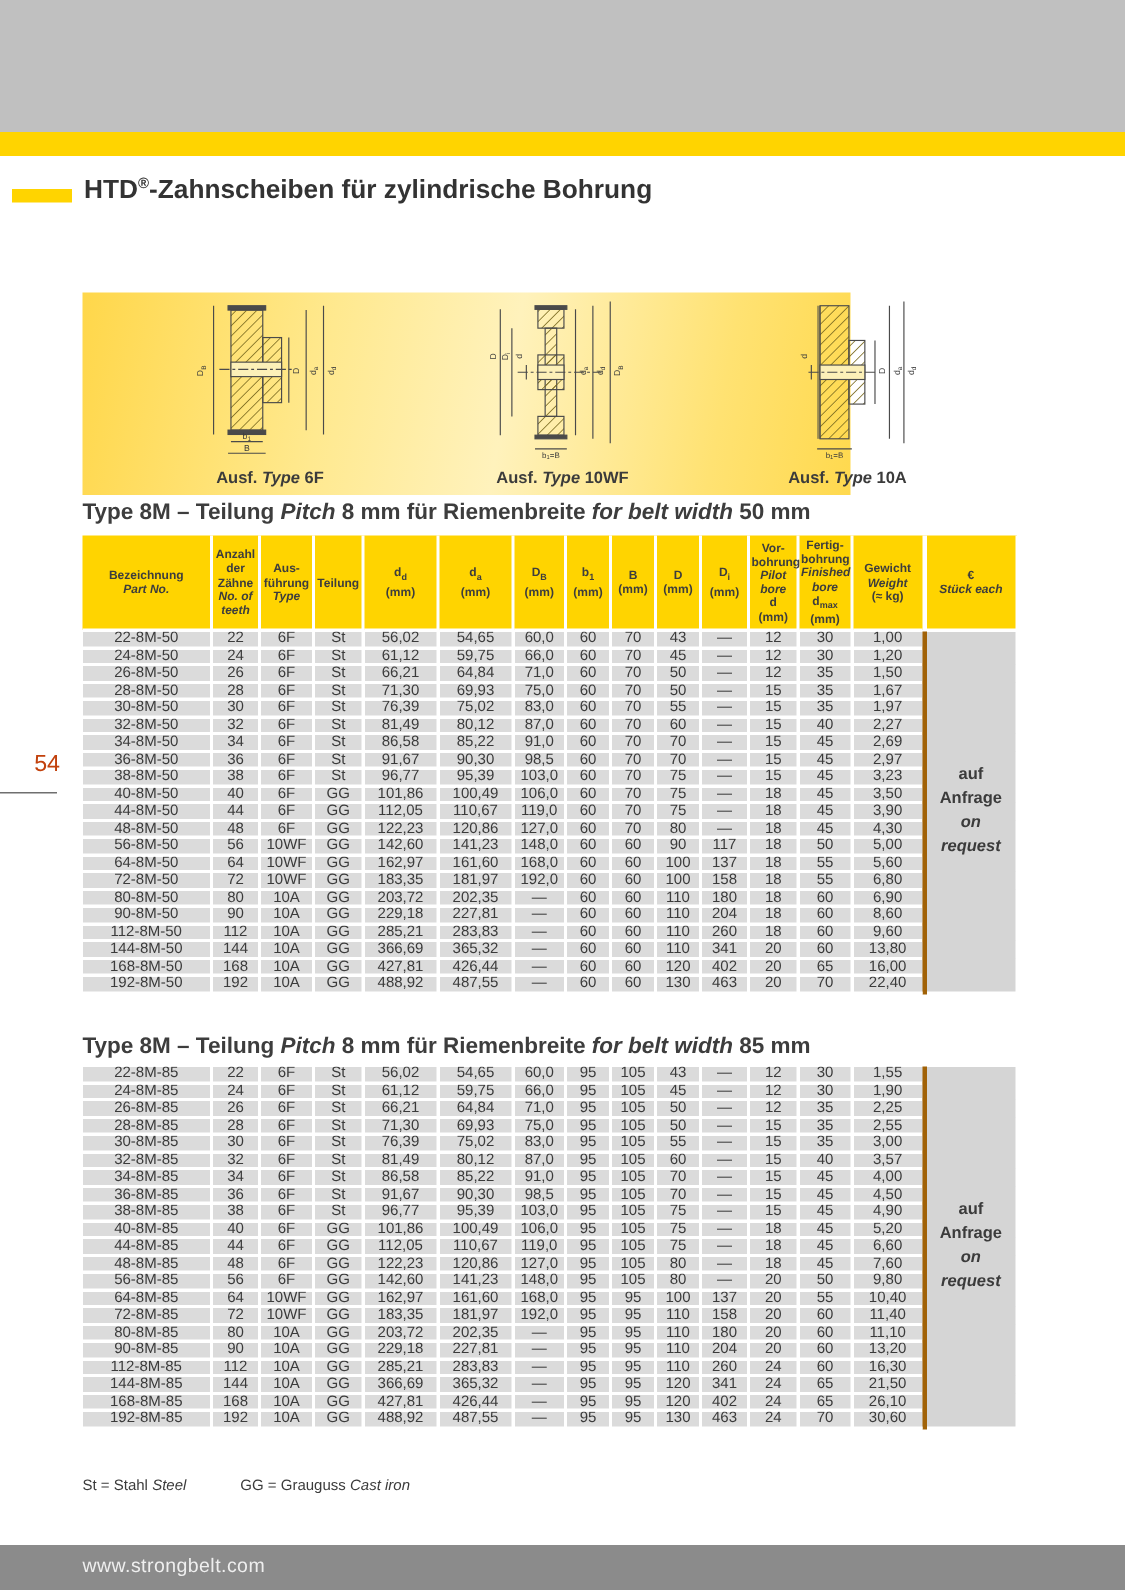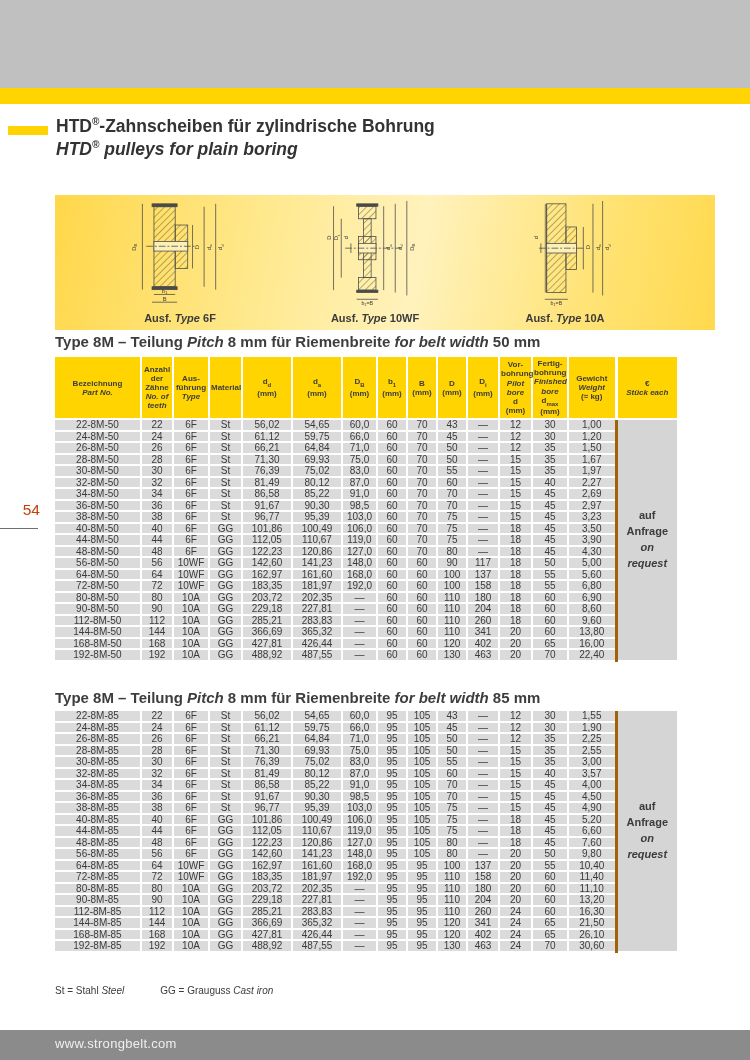--- a/index.html
+++ b/index.html
@@ -4,21 +4,21 @@
 <style>
   html,body{margin:0;padding:0;background:#fff;}
   #page{position:relative;width:750px;height:1060px;background:#ffffff;overflow:hidden;
         font-family:"Liberation Sans",sans-serif;color:#3b3b3b;}
   .top-band{position:absolute;left:0;top:0;width:750px;height:88px;background:#c0c0c0;}
   .accent-bar{position:absolute;left:0;top:88px;width:750px;height:16px;background:#ffd400;}
   .title-dash{position:absolute;left:8px;top:126px;width:40px;height:9px;background:#ffd400;}
   .main-title{position:absolute;left:56px;top:115px;font-size:17.5px;font-weight:bold;line-height:1.32;color:#333;}
   .main-title sup{font-size:10px;}
   .italic{font-style:italic;}
-  .diagram-panel{position:absolute;left:55px;top:195px;width:660px;height:135px;
+  .diagram-panel{position:absolute;left:55px;top:195px;width:512px;height:135px;
       background:linear-gradient(100deg,#ffd74a 0%,#ffe98f 32%,#fff2bc 55%,#ffe272 82%,#ffd94e 100%);}
   .drawing{position:absolute;top:4px;width:150px;text-align:center;}
   #dr1{left:50px;} #dr2{left:245px;} #dr3{left:435px;}
   .caption{font-size:11px;font-weight:bold;color:#3b3b3b;margin-top:1px;}
   .section-title{position:absolute;left:55px;font-size:15px;font-weight:bold;color:#3d3d3d;}
   #sec1{top:333px;} #sec2{top:689px;}
   table.data-table{position:absolute;left:55px;width:623px;border-collapse:collapse;table-layout:fixed;}
   #table1{top:357px;} #table2{top:711px;}
   .data-table th{background:#ffd400;border-right:2px solid #fff;border-bottom:2px solid #fff;
       font-size:8px;font-weight:bold;color:#3d3d3d;line-height:1.15;vertical-align:middle;
@@ -43,21 +43,20 @@
 <body>
 
 <div id="page">
 
   <div class="top-band"></div>
   <div class="accent-bar"></div>
   <div class="title-dash"></div>
 
   <div class="main-title">
     <div><span>HTD</span><sup>®</sup><span>-Zahnscheiben für zylindrische Bohrung</span></div>
-    <div class="italic"><span>HTD</span><sup>®</sup><span> pulleys for plain boring</span></div>
   </div>
 
   <div class="diagram-panel">
     <svg width="0" height="0" style="position:absolute">
       <defs>
         <pattern id="hatch" width="5" height="5" patternUnits="userSpaceOnUse" patternTransform="rotate(45)">
           <line x1="0" y1="0" x2="0" y2="5" stroke="#7a6a20" stroke-width="1.1"></line>
         </pattern>
       </defs>
     </svg>
@@ -166,21 +165,21 @@
         <col style="width:33px">
       <col style="width:36px">
         <col style="width:48px">
         <col style="width:62px">
     </colgroup>
     <thead>
       <tr>
         <th><span>Bezeichnung</span><br><span class="italic">Part No.</span></th>
         <th><span>Anzahl der Zähne</span><br><span class="italic">No. of teeth</span></th>
         <th><span>Aus-führung</span><br><span class="italic">Type</span></th>
-        <th><span>Material</span></th>
+        <th><span>Teilung</span></th>
         <th><span>d</span><sub>d</sub><br><span>(mm)</span></th>
         <th><span>d</span><sub>a</sub><br><span>(mm)</span></th>
         <th><span>D</span><sub>B</sub><br><span>(mm)</span></th>
         <th><span>b</span><sub>1</sub><br><span>(mm)</span></th>
         <th><span>B</span><br><span>(mm)</span></th>
         <th><span>D</span><br><span>(mm)</span></th>
         <th><span>D</span><sub>i</sub><br><span>(mm)</span></th>
         <th><span>Vor-bohrung</span><br><span class="italic">Pilot bore</span><br><span>d</span><br><span>(mm)</span></th>
         <th><span>Fertig-bohrung</span><br><span class="italic">Finished bore</span><br><span>d</span><sub>max</sub><br><span>(mm)</span></th>
         <th><span>Gewicht</span><br><span class="italic">Weight</span><br><span>(≈ kg)</span></th>

